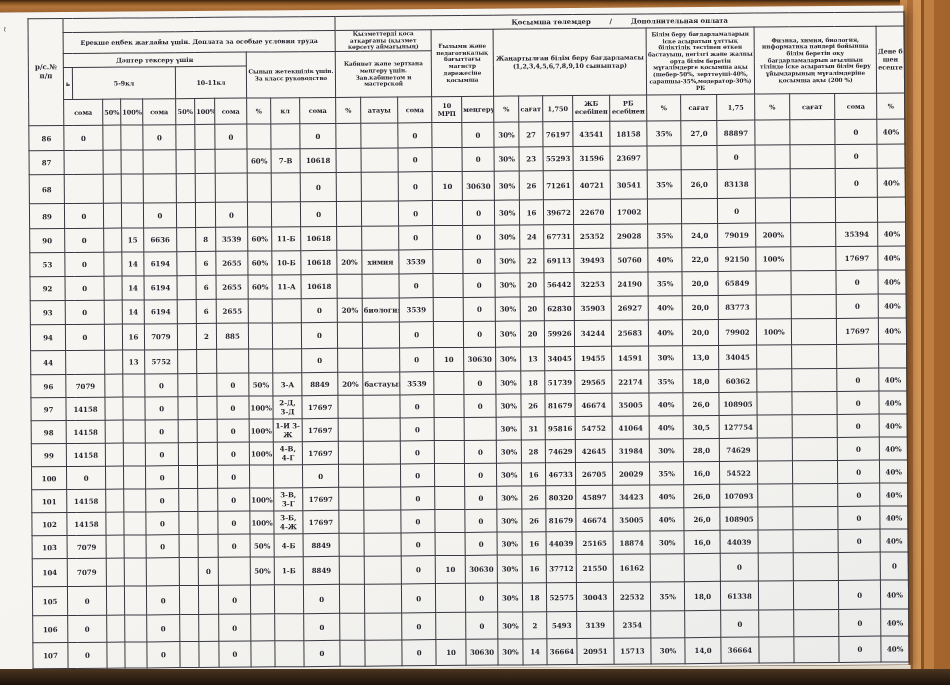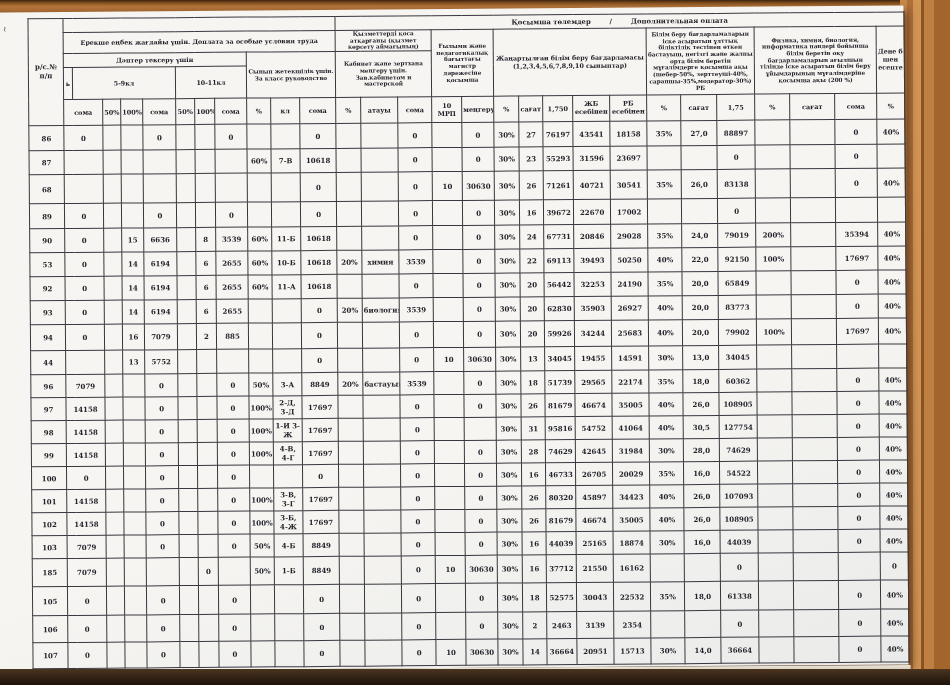--- a/index.html
+++ b/index.html
@@ -288,21 +288,21 @@
             <td class="d">11-Б</td>
             <td class="d">10618</td>
             <td class="d"></td>
             <td class="d"></td>
             <td class="d">0</td>
             <td class="d"></td>
             <td class="d">0</td>
             <td class="d">30%</td>
             <td class="d">24</td>
             <td class="d">67731</td>
-            <td class="d">20846</td>
+            <td class="d">25352</td>
             <td class="d">29028</td>
             <td class="d">35%</td>
             <td class="d">24,0</td>
             <td class="d">79019</td>
             <td class="d">200%</td>
             <td class="d"></td>
             <td class="d">35394</td>
             <td class="d">40%</td>
           </tr>
           <tr style="height: 24px;">
@@ -319,21 +319,21 @@
             <td class="d">10618</td>
             <td class="d">20%</td>
             <td class="d">химия</td>
             <td class="d">3539</td>
             <td class="d"></td>
             <td class="d">0</td>
             <td class="d">30%</td>
             <td class="d">22</td>
             <td class="d">69113</td>
             <td class="d">39493</td>
-            <td class="d">50250</td>
+            <td class="d">50760</td>
             <td class="d">40%</td>
             <td class="d">22,0</td>
             <td class="d">92150</td>
             <td class="d">100%</td>
             <td class="d"></td>
             <td class="d">17697</td>
             <td class="d">40%</td>
           </tr>
           <tr style="height: 24px;">
             <td class="num d">92</td>
@@ -689,21 +689,21 @@
             <td class="d">18874</td>
             <td class="d">30%</td>
             <td class="d">16,0</td>
             <td class="d">44039</td>
             <td class="d"></td>
             <td class="d"></td>
             <td class="d">0</td>
             <td class="d">40%</td>
           </tr>
           <tr style="height: 28px;">
-            <td class="num d">185</td>
+            <td class="num d">104</td>
             <td class="d" colspan="2">7079</td>
             <td class="d"></td>
             <td class="d"></td>
             <td class="d"></td>
             <td class="d"></td>
             <td class="d">0</td>
             <td class="d"></td>
             <td class="d">50%</td>
             <td class="d">1-Б</td>
             <td class="d">8849</td>
@@ -767,21 +767,21 @@
             <td class="d"></td>
             <td class="d"></td>
             <td class="d">0</td>
             <td class="d"></td>
             <td class="d"></td>
             <td class="d">0</td>
             <td class="d"></td>
             <td class="d">0</td>
             <td class="d">30%</td>
             <td class="d">2</td>
-            <td class="d">2463</td>
+            <td class="d">5493</td>
             <td class="d">3139</td>
             <td class="d">2354</td>
             <td class="d"></td>
             <td class="d"></td>
             <td class="d">0</td>
             <td class="d"></td>
             <td class="d"></td>
             <td class="d">0</td>
             <td class="d">40%</td>
           </tr>

